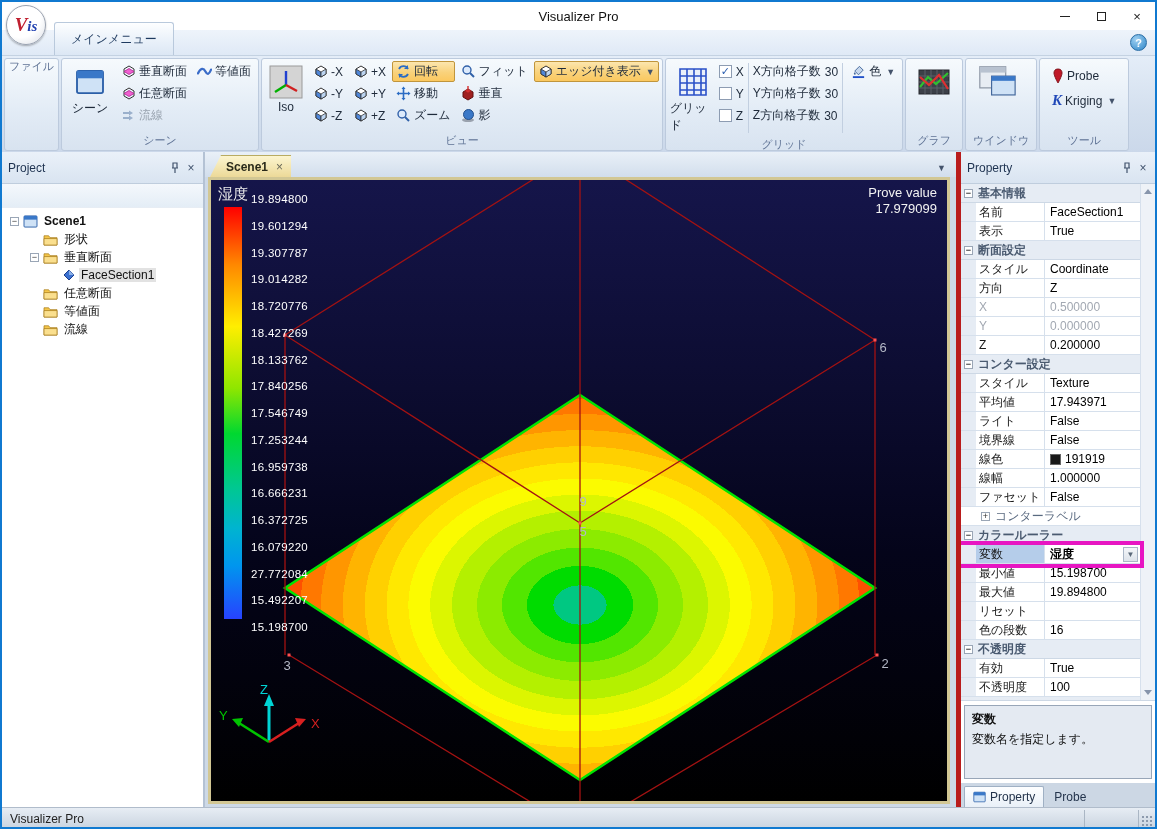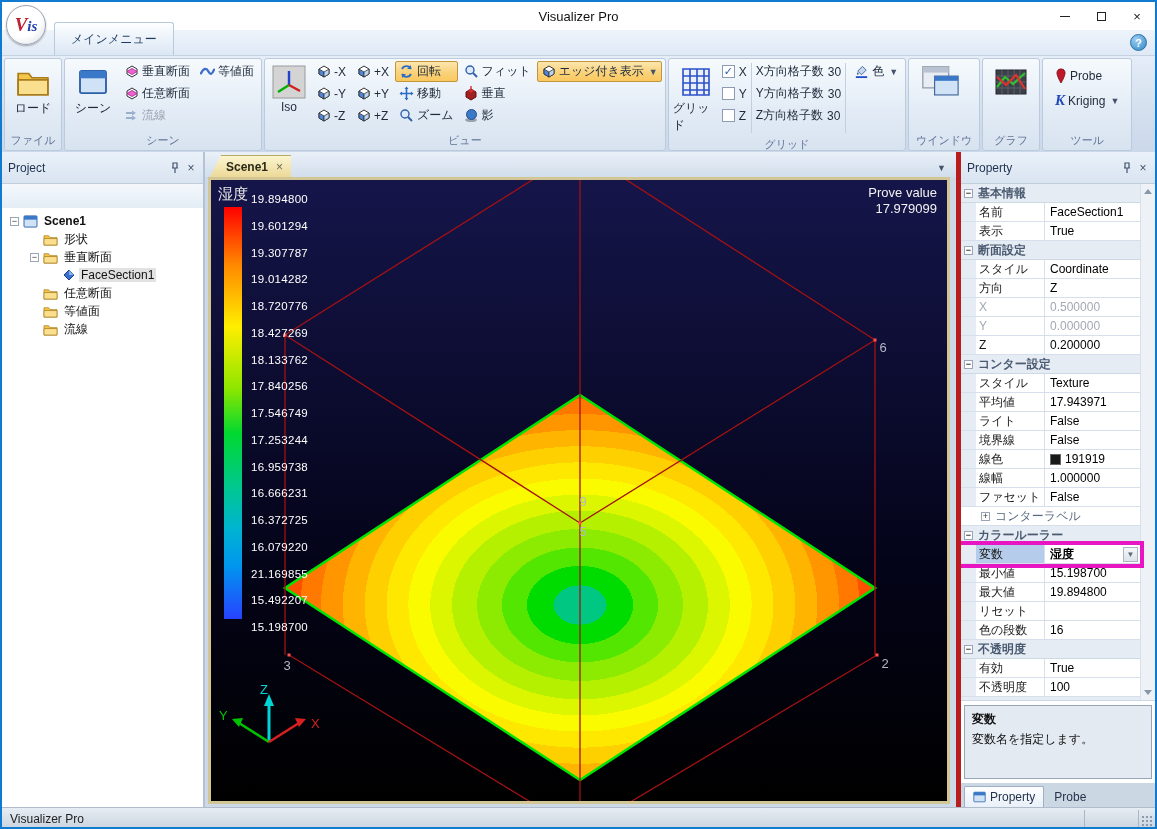--- a/index.html
+++ b/index.html
@@ -224,30 +224,20 @@
     </div>
 
   <div class="ribbon-tabs">
     <div class="ribbon-tab">メインメニュー</div>
     <div class="help-btn">?</div>
   </div>
 
   <div class="ribbon">
 
     <div class="rgroup">
-      <div class="rgroup-body">
-        <div class="bigbtn">
-          <span class="bicon">
-              <svg class="i34" viewBox="0 0 16 14">
-                <use href="#sym-folder"></use>
-              </svg>
-            </span>
-          <span>ロード</span>
-        </div>
-      </div>
       <div class="rgroup-label">ファイル</div>
     </div>
 
     <div class="rgroup">
       <div class="rgroup-body">
         <div class="bigbtn">
           <span class="bicon">
               <svg width="30" height="26" viewBox="0 0 16 14">
                 <use href="#sym-window"></use>
               </svg>
@@ -438,42 +428,42 @@
             <span class="dd">▼</span>
           </div>
         </div>
       </div>
       <div class="rgroup-label">グリッド</div>
     </div>
 
 
     <div class="rgroup">
       <div class="rgroup-body" style="justify-content:center">
+        <div class="bigbtn">
+          <span class="bicon">
+              <svg width="36" height="34" viewBox="0 0 34 34">
+                <use href="#sym-graph"></use>
+              </svg>
+            </span>
+        </div>
+      </div>
+      <div class="rgroup-label">グラフ</div>
+    </div>
+
+    <div class="rgroup">
+      <div class="rgroup-body" style="justify-content:center">
         <div class="bigbtn" style="width:64px">
           <span class="bicon" style="width:56px">
               <svg width="52" height="40" viewBox="0 0 40 34">
                 <use href="#sym-winlayout"></use>
               </svg>
             </span>
         </div>
       </div>
       <div class="rgroup-label">ウインドウ</div>
-    </div>
-
-    <div class="rgroup">
-      <div class="rgroup-body" style="justify-content:center">
-        <div class="bigbtn">
-          <span class="bicon">
-              <svg width="36" height="34" viewBox="0 0 34 34">
-                <use href="#sym-graph"></use>
-              </svg>
-            </span>
-        </div>
-      </div>
-      <div class="rgroup-label">グラフ</div>
     </div>
 
     <div class="rgroup">
       <div class="rgroup-body" style="flex-direction:column; padding:6px 8px; gap:4px;">
         <div class="smallbtn">
           <svg width="12" height="16">
               <use href="#sym-probe"></use>
             </svg>
           <span>Probe</span>
         </div>
@@ -592,21 +582,21 @@
             <div class="cb-label">18.720776</div>
             <div class="cb-label">18.427269</div>
             <div class="cb-label">18.133762</div>
             <div class="cb-label">17.840256</div>
             <div class="cb-label">17.546749</div>
             <div class="cb-label">17.253244</div>
             <div class="cb-label">16.959738</div>
             <div class="cb-label">16.666231</div>
             <div class="cb-label">16.372725</div>
             <div class="cb-label">16.079220</div>
-            <div class="cb-label">21.169855</div>
+            <div class="cb-label">27.772084</div>
             <div class="cb-label">15.492207</div>
             <div class="cb-label">15.198700</div>
           </div>
 
         <svg class="scene-svg" width="737" height="627" viewBox="0 0 737 627">
           <defs>
             <radialGradient id="contourGrad" gradientUnits="userSpaceOnUse" cx="0" cy="0" r="1" gradientTransform="translate(369,425) scale(312,230)">
               <stop offset="0" stop-color="#00c882"></stop>
                 <stop offset=".085" stop-color="#00c882"></stop>
               <stop offset=".085" stop-color="#00dc00"></stop>

